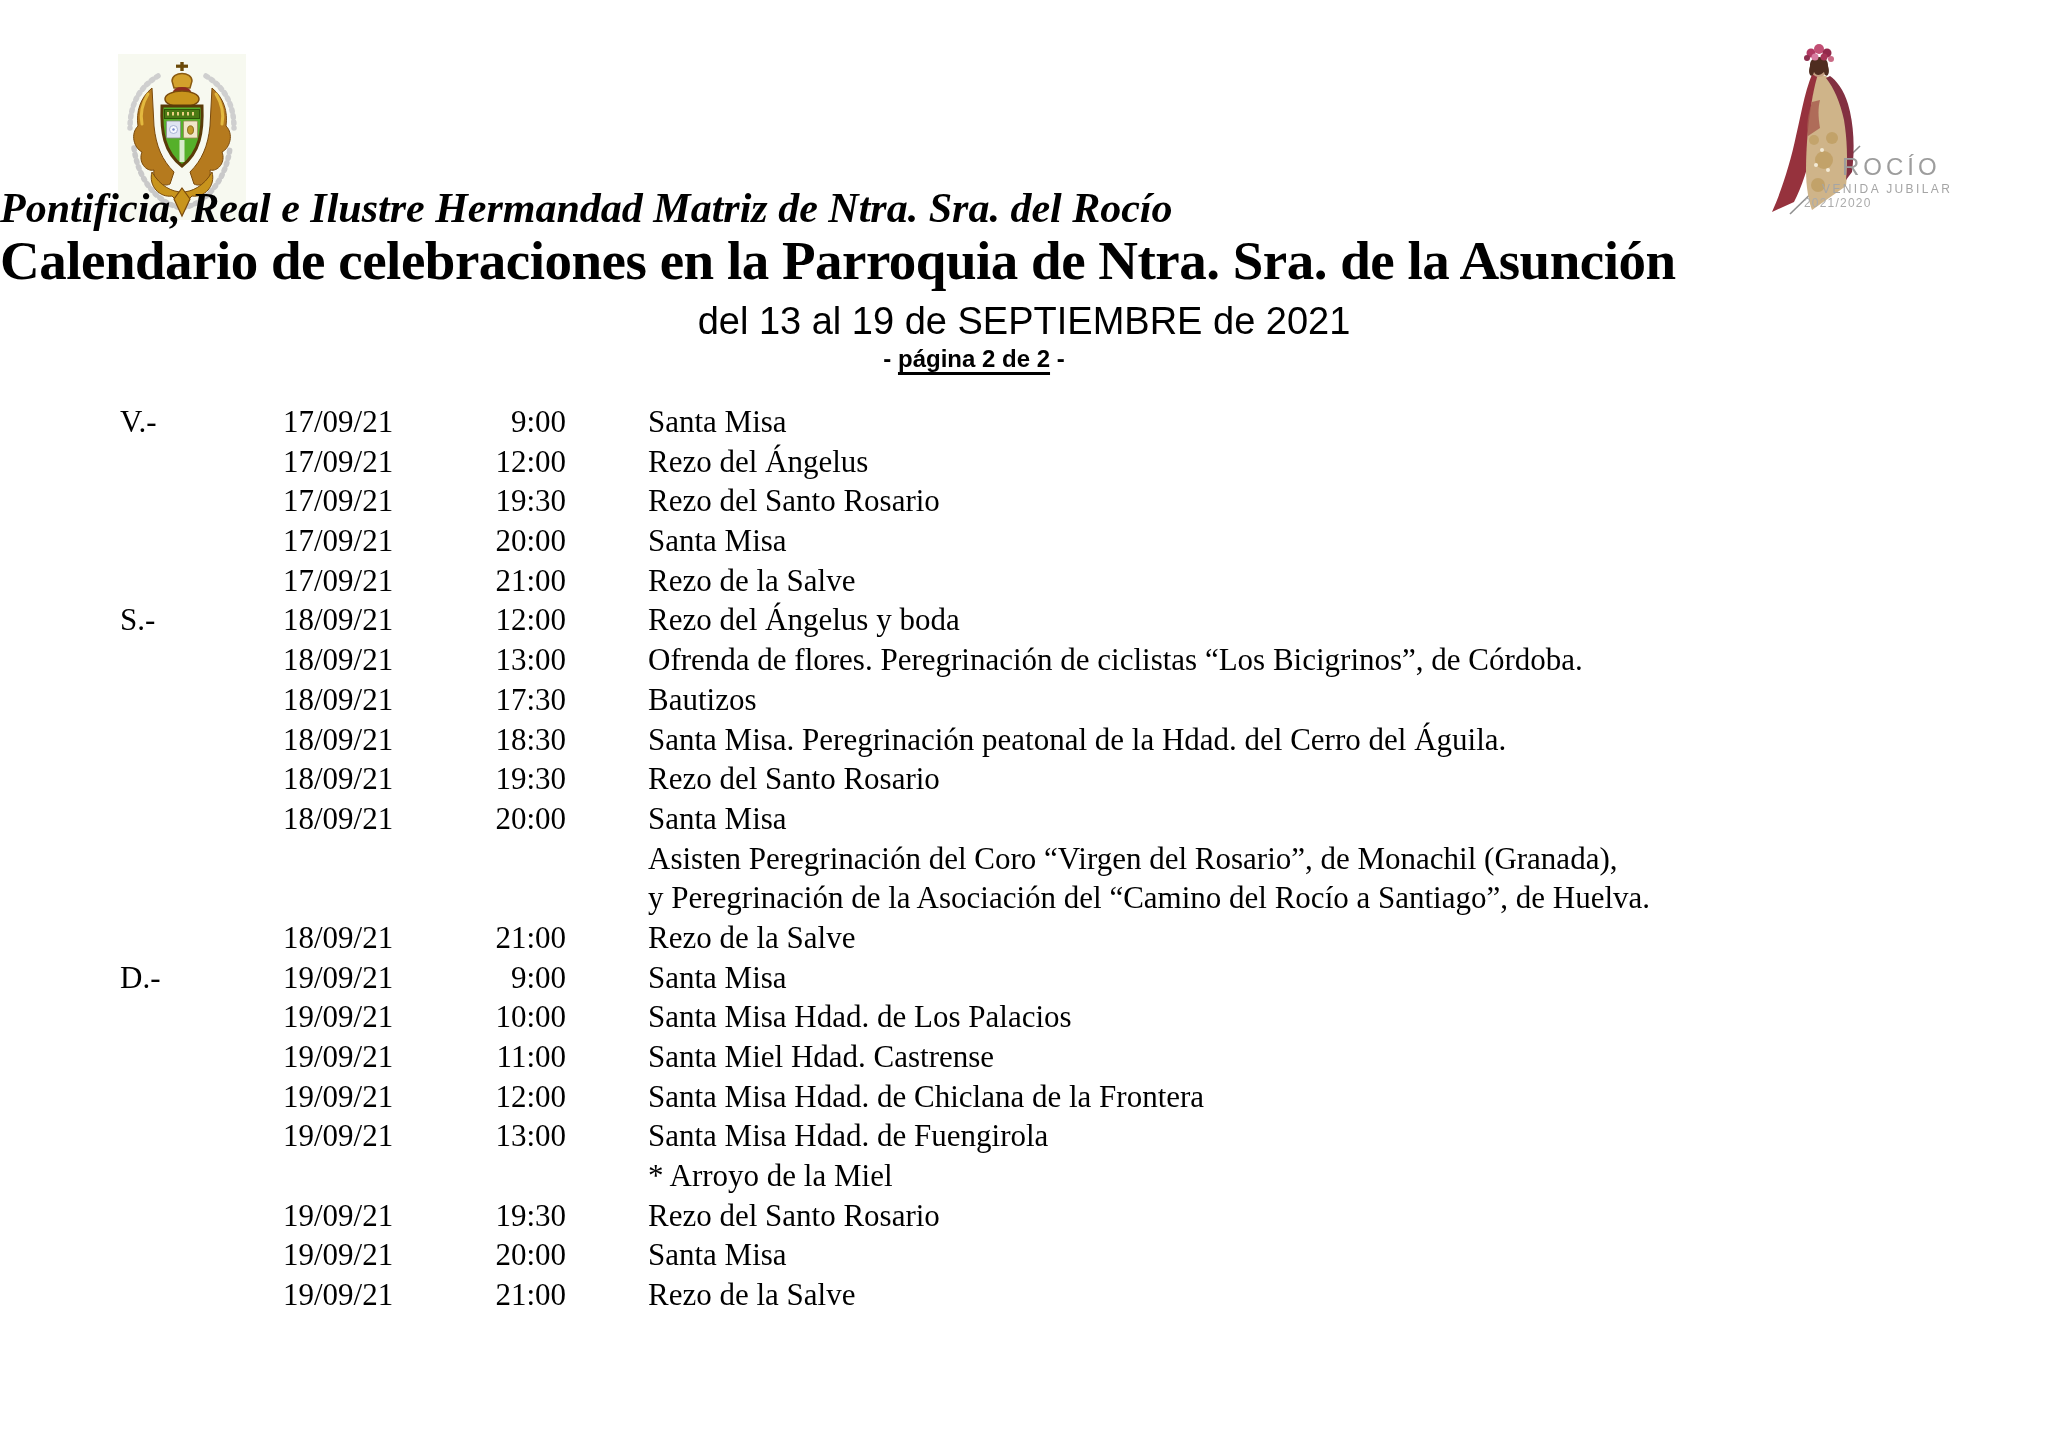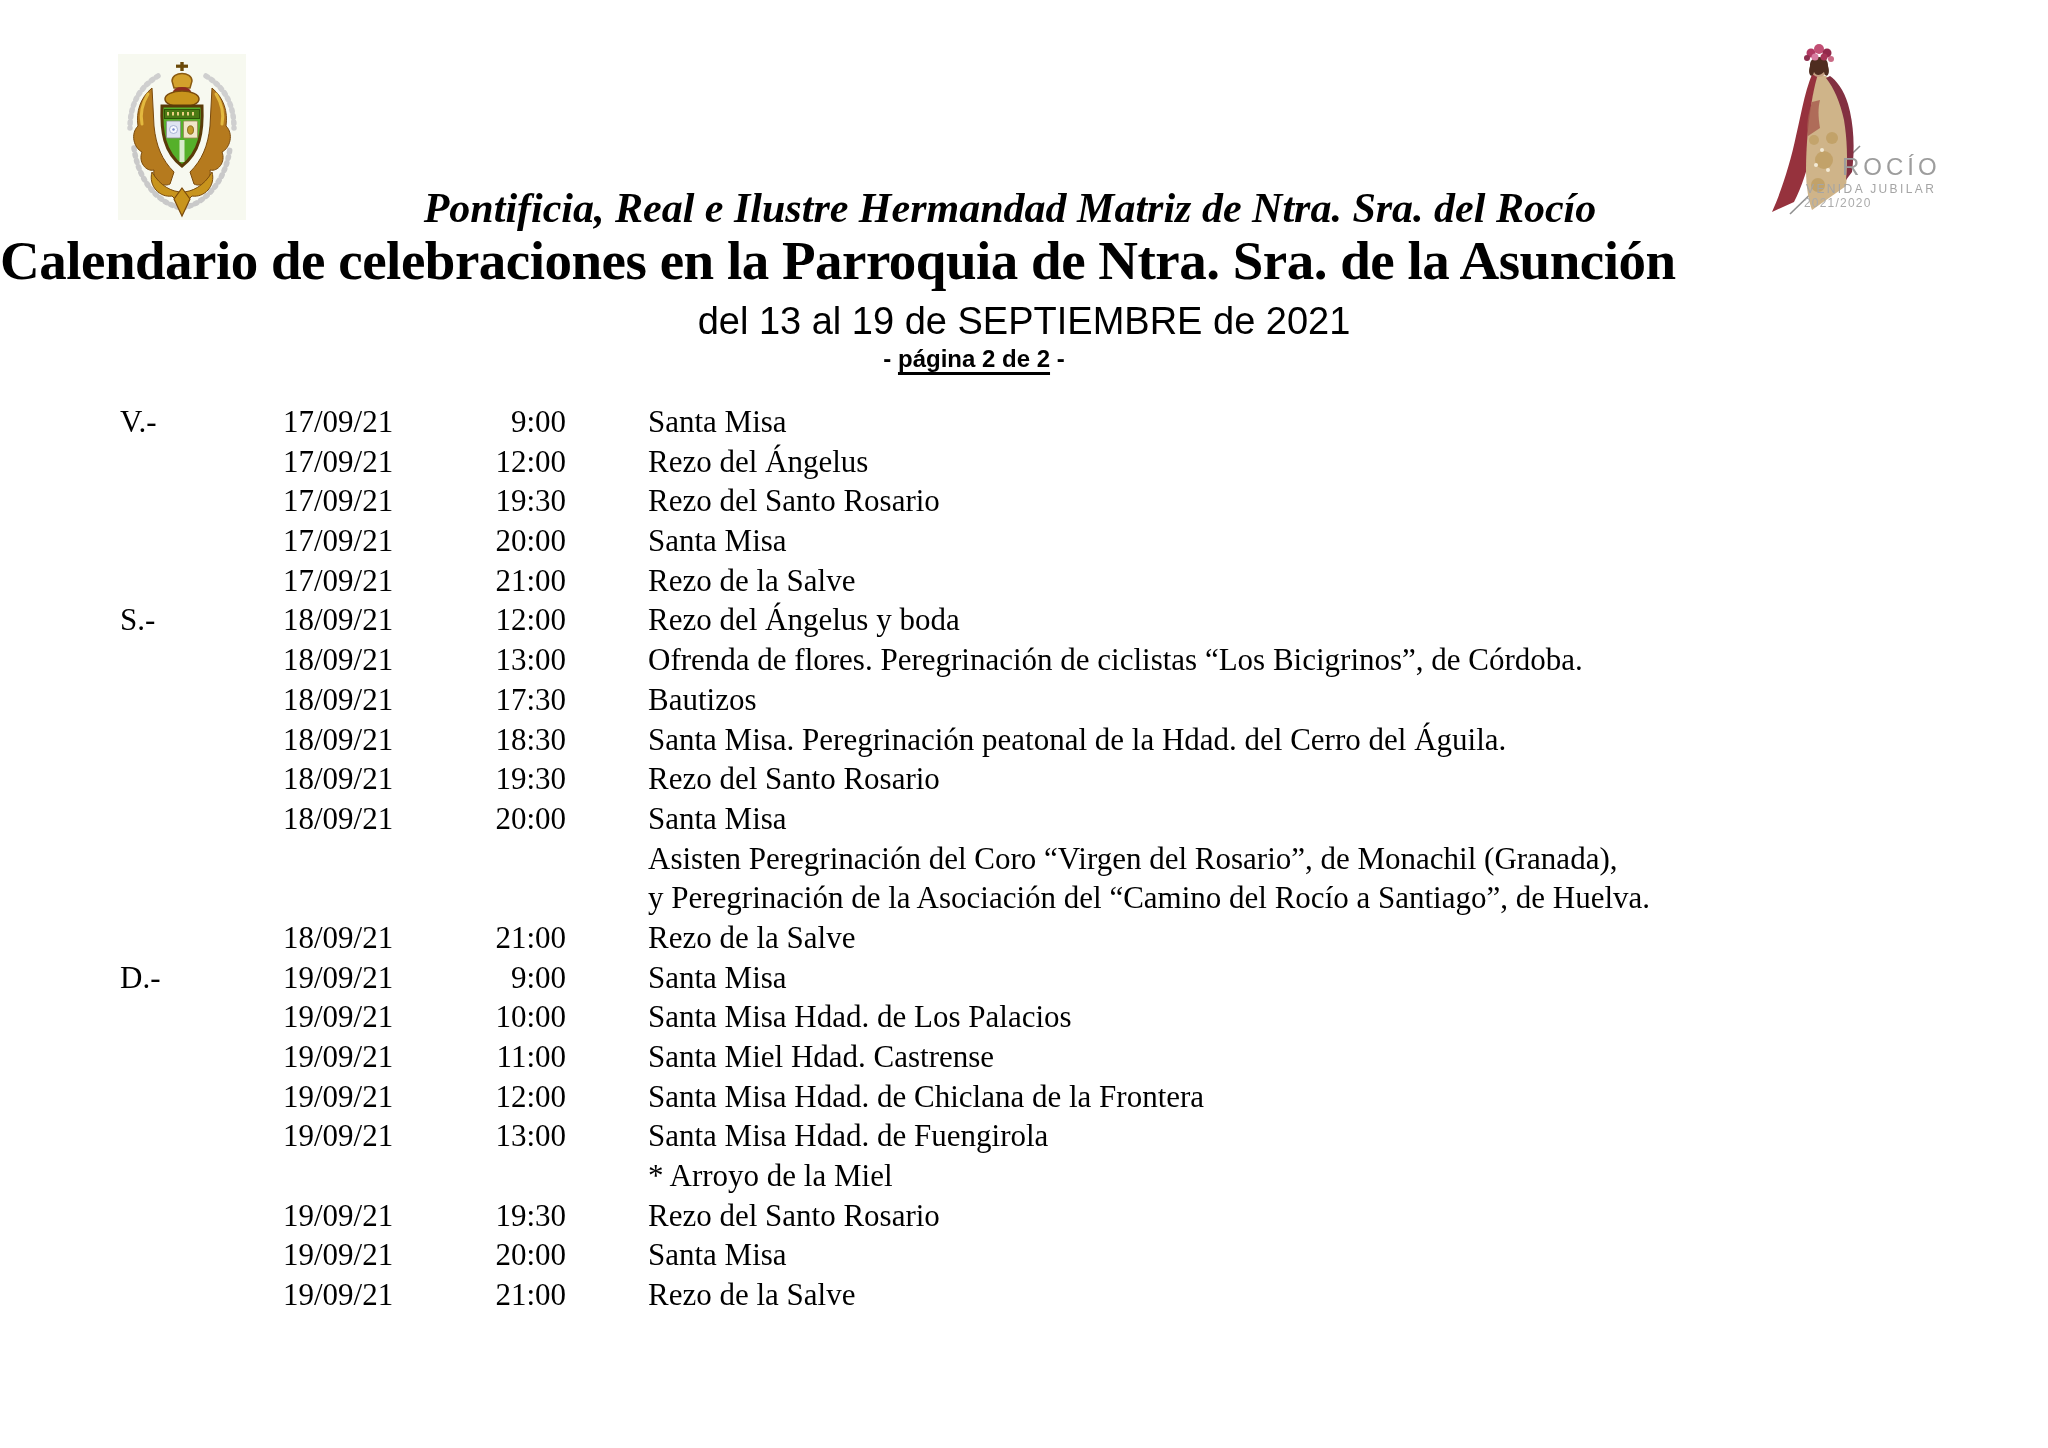--- a/index.html
+++ b/index.html
@@ -1,36 +1,36 @@
 <!DOCTYPE html>
 <html><head>
 <meta charset="utf-8">
 <style>
   html,body{margin:0;padding:0;background:#ffffff;}
   .page{position:relative;width:2048px;height:1448px;background:#ffffff;color:#000;
         font-family:"Liberation Serif",serif;overflow:hidden;}
 
   
-  .org-line{position:absolute;top:182px;left:0;width:2020px;text-align:center;
+  .org-line{position:absolute;top:182px;left:0;width:2020px;
             font:italic bold 42px/52px "Liberation Serif",serif;}
   .main-title{position:absolute;top:226px;left:0;width:2048px;
             font:bold 55px/70px "Liberation Serif",serif;letter-spacing:-0.5px;}
   .date-range{position:absolute;top:298px;left:0;width:2048px;text-align:center;
             font:38px/46px "Liberation Sans",sans-serif;}
   .page-line{position:absolute;top:342px;left:0;width:1876px;text-align:center;
             font:bold 24px/34px "Liberation Sans",sans-serif;padding-left:36px;}
   .page-line .u{text-decoration:underline;text-decoration-thickness:2.5px;text-underline-offset:5px;}
 
   
   .crest{position:absolute;left:118px;top:54px;width:128px;height:166px;}
   .rocio{position:absolute;left:1754px;top:40px;width:226px;height:190px;}
   .rocio svg{position:absolute;left:0;top:0;}
   .rocio-t1{position:absolute;left:88px;top:114px;font:300 24px/26px "Liberation Sans",sans-serif;
             letter-spacing:4px;color:#9d9d9d;}
-  .rocio-t2{position:absolute;left:52px;top:142px;font:300 12px/14px "Liberation Sans",sans-serif;
+  .rocio-t2{position:absolute;left:68px;top:142px;font:300 12px/14px "Liberation Sans",sans-serif;
             letter-spacing:2.4px;color:#a5a5a5;}
   .rocio-t3{position:absolute;left:50px;top:156px;font:300 12px/14px "Liberation Sans",sans-serif;
             letter-spacing:1.2px;color:#ababab;}
 
   
   .schedule{position:absolute;top:402px;left:0;width:2048px;}
   .s-row{display:flex;height:39.7px;font:31px/39.7px "Liberation Serif",serif;white-space:pre;}
   .c-day{flex:0 0 283px;box-sizing:border-box;padding-left:120px;}
   .c-date{flex:0 0 137px;}
   .c-time{flex:0 0 146px;text-align:right;}

